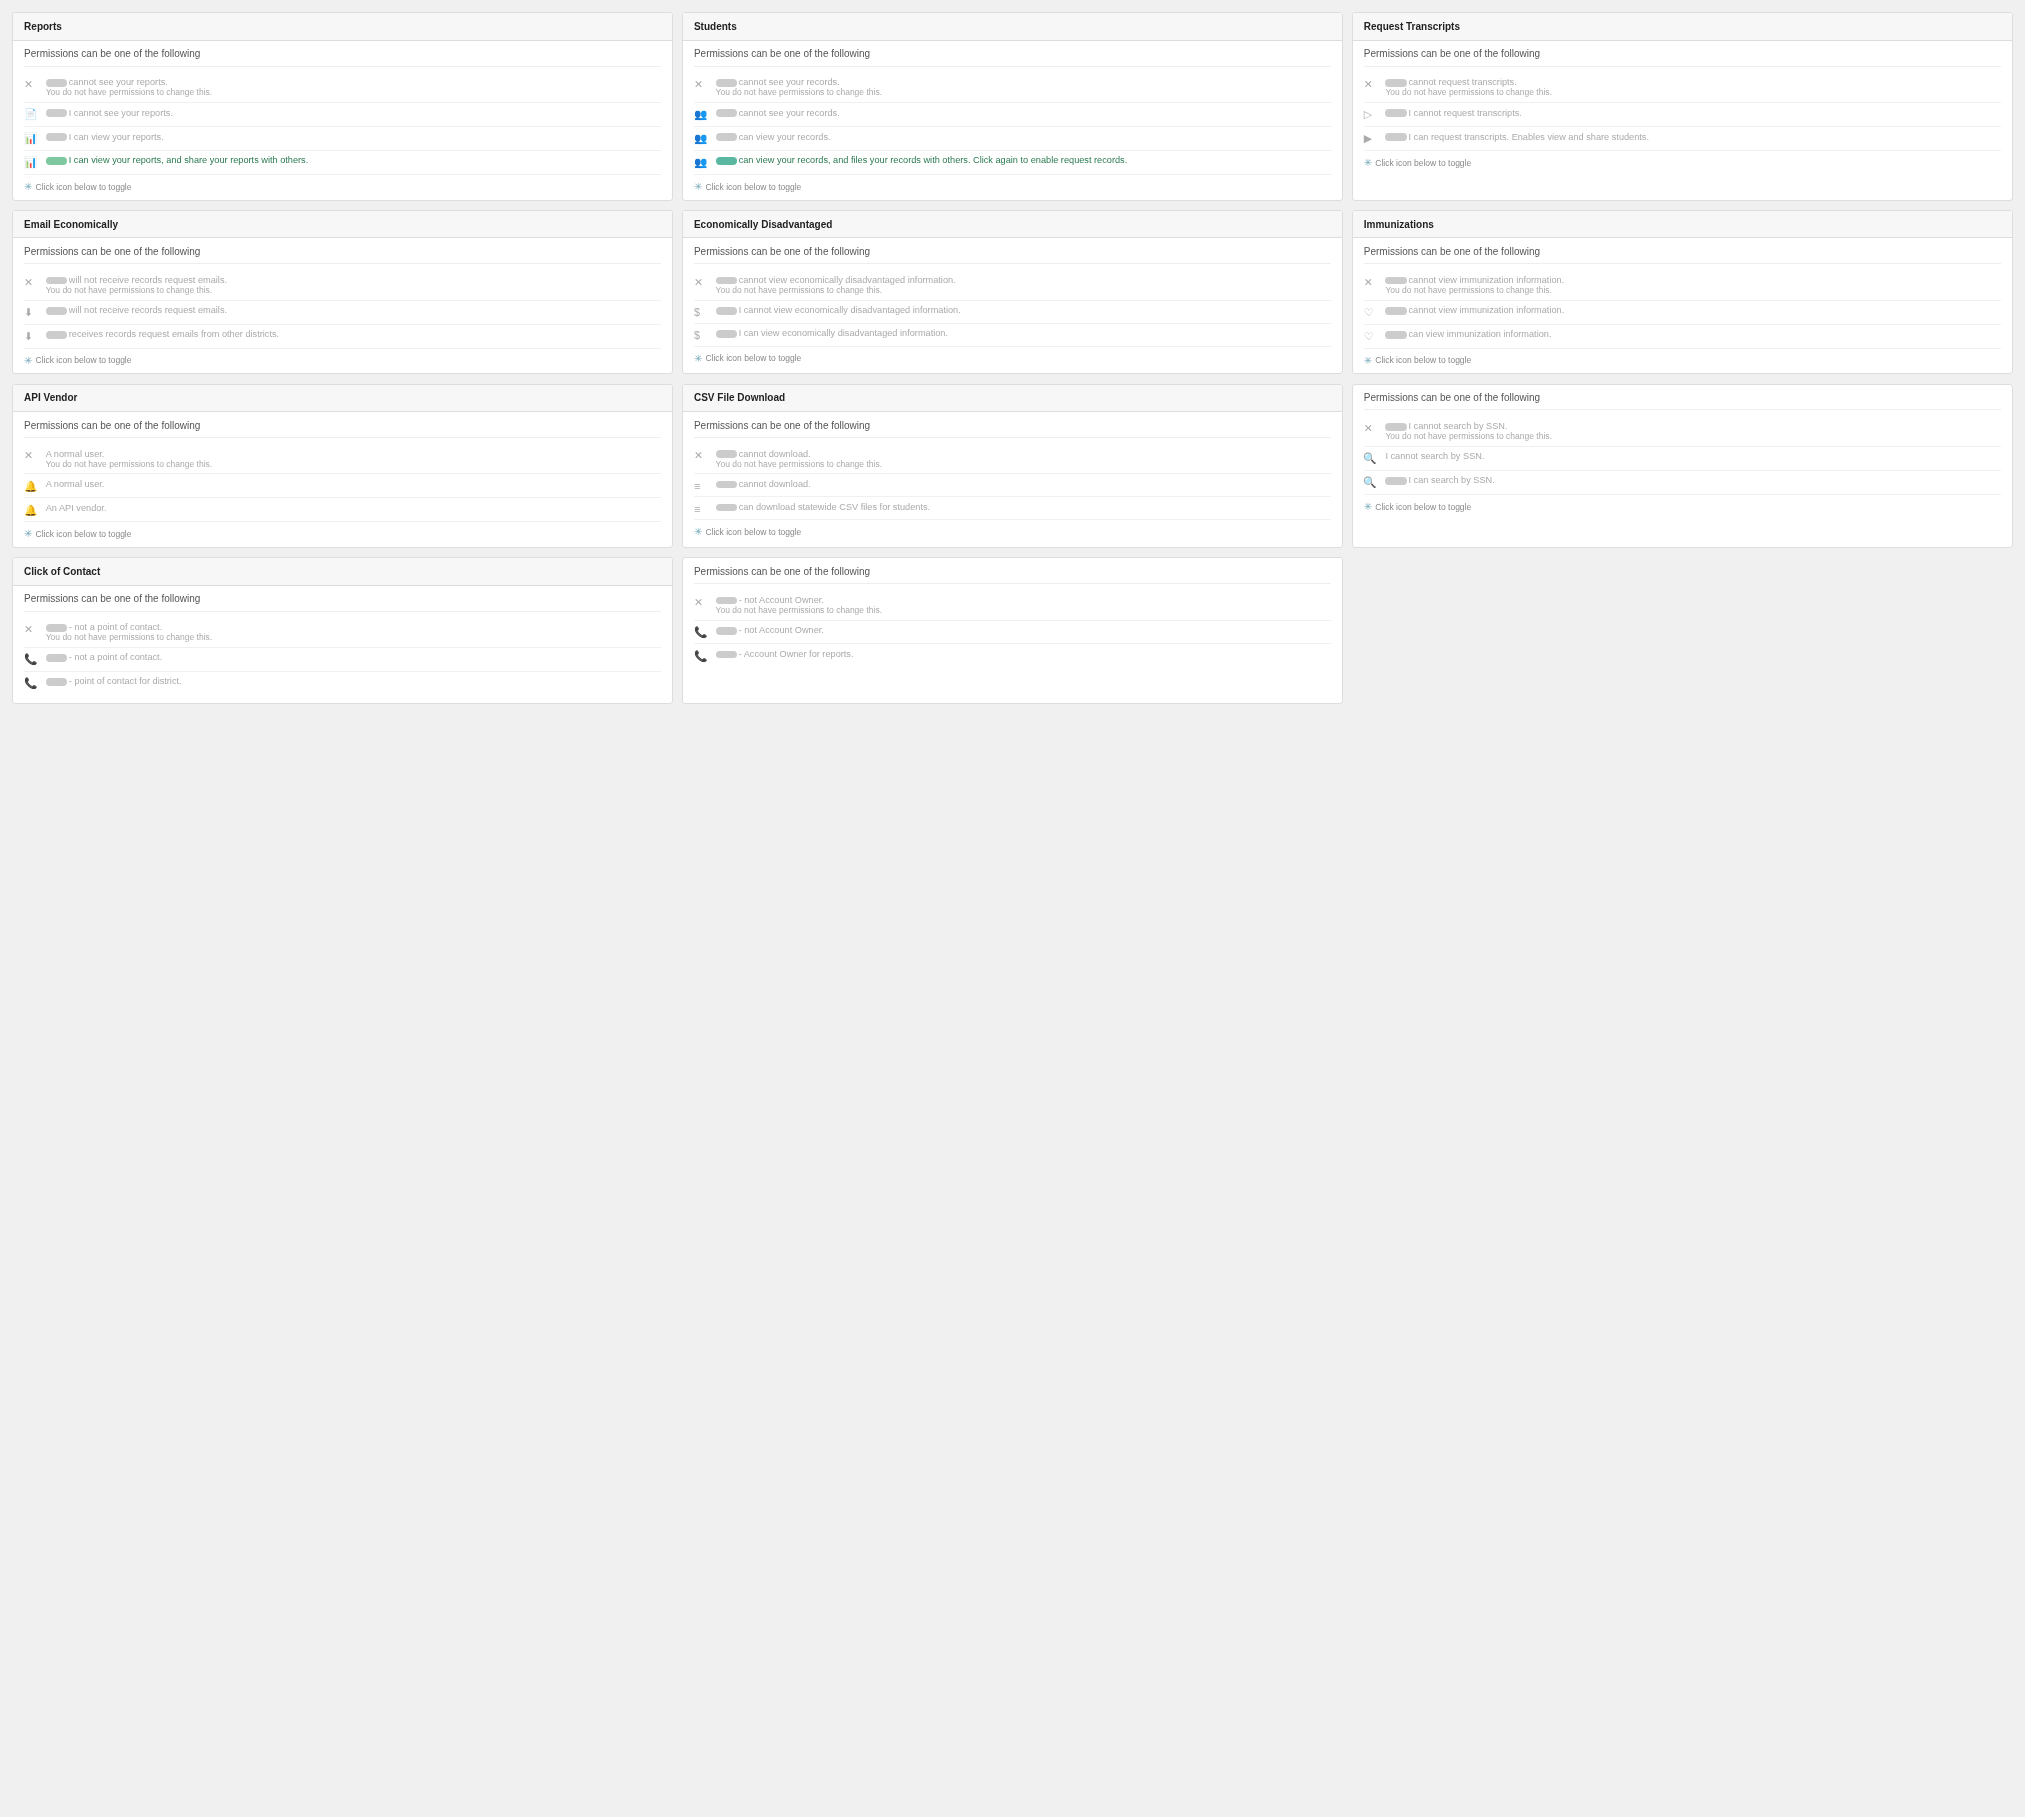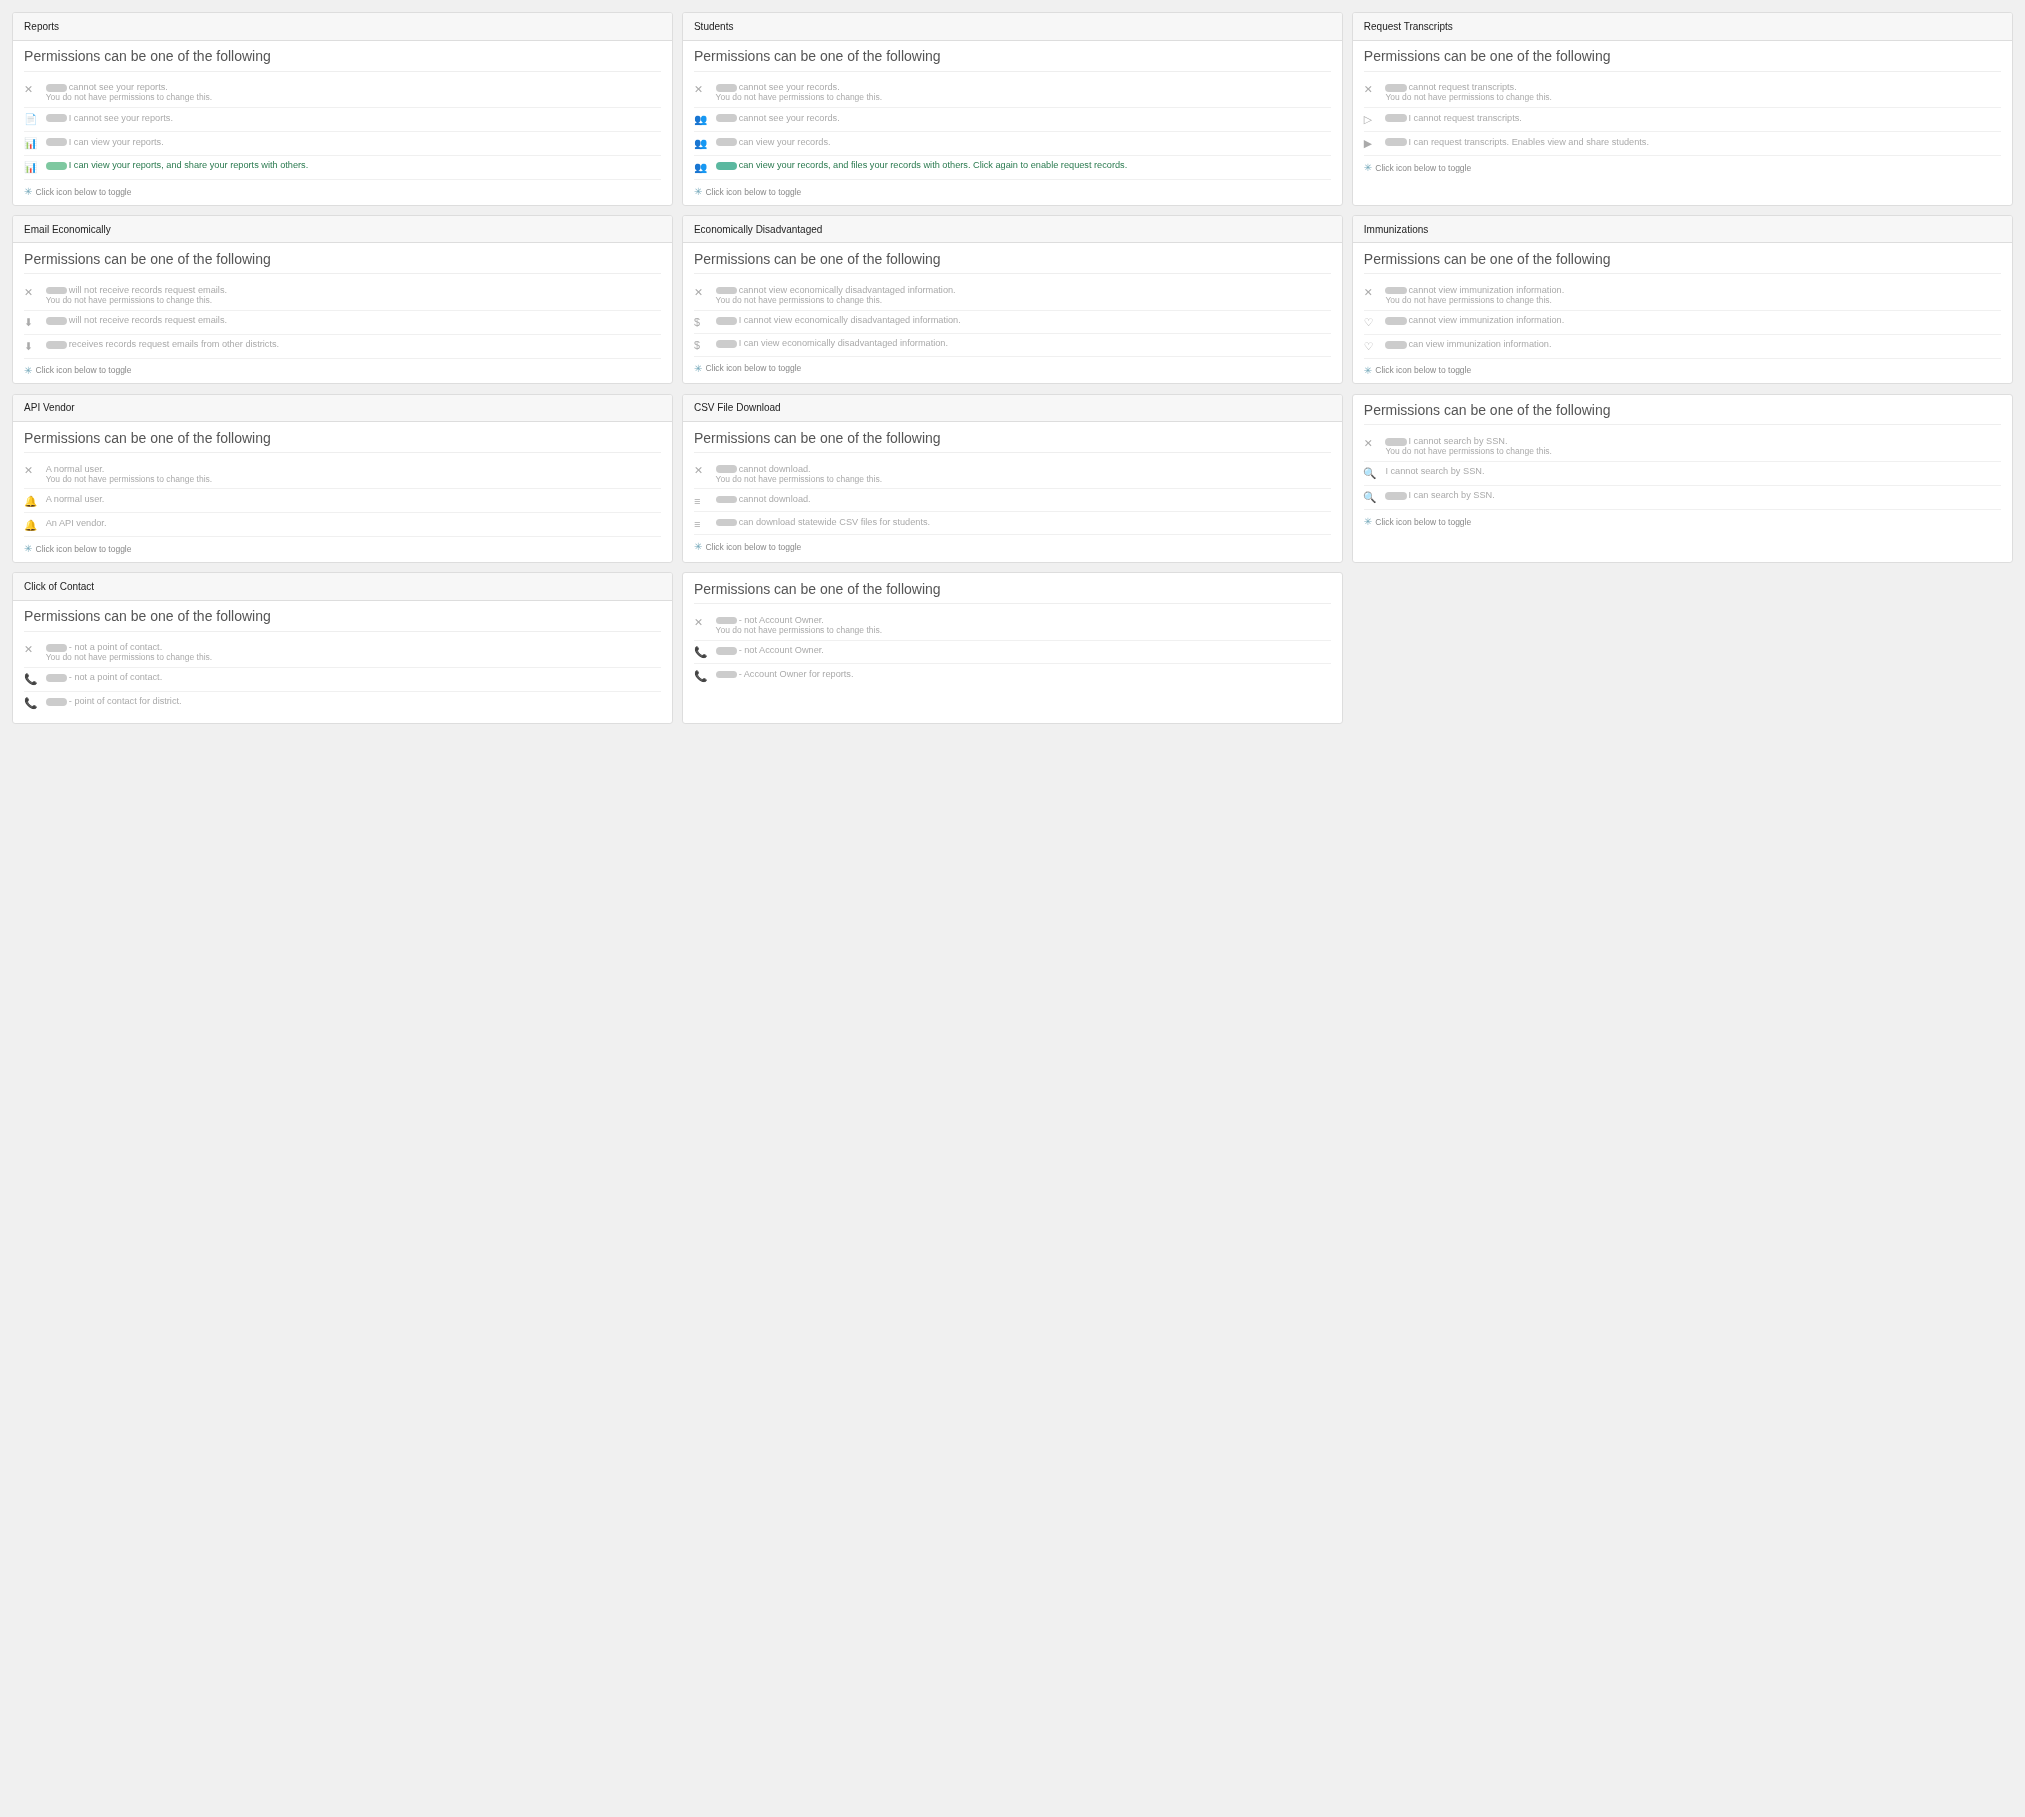--- a/index.html
+++ b/index.html
@@ -17,29 +17,29 @@
     .card {
       background: #fff;
       border: 0.8px solid #ddd;
       border-radius: 3.1px;
       overflow: hidden;
     }
     .card-header {
       background: #f7f7f7;
       border-bottom: 0.8px solid #ddd;
       padding: 7.7px 10.8px;
-      font-weight: 400;
+      font-weight: 700;
       font-size: 10px;
       color: #222;
     }
     .card-body {
       padding: 7.7px 10.8px;
     }
     .card-subtitle {
-      font-size: 14px;
+      font-size: 10px;
       color: #555;
       margin-bottom: 6.2px;
       padding-bottom: 6.2px;
       border-bottom: 0.8px solid #eee;
     }
     .perm-item {
       display: flex;
       align-items: flex-start;
       gap: 6.2px;
       padding: 4.6px 0;

